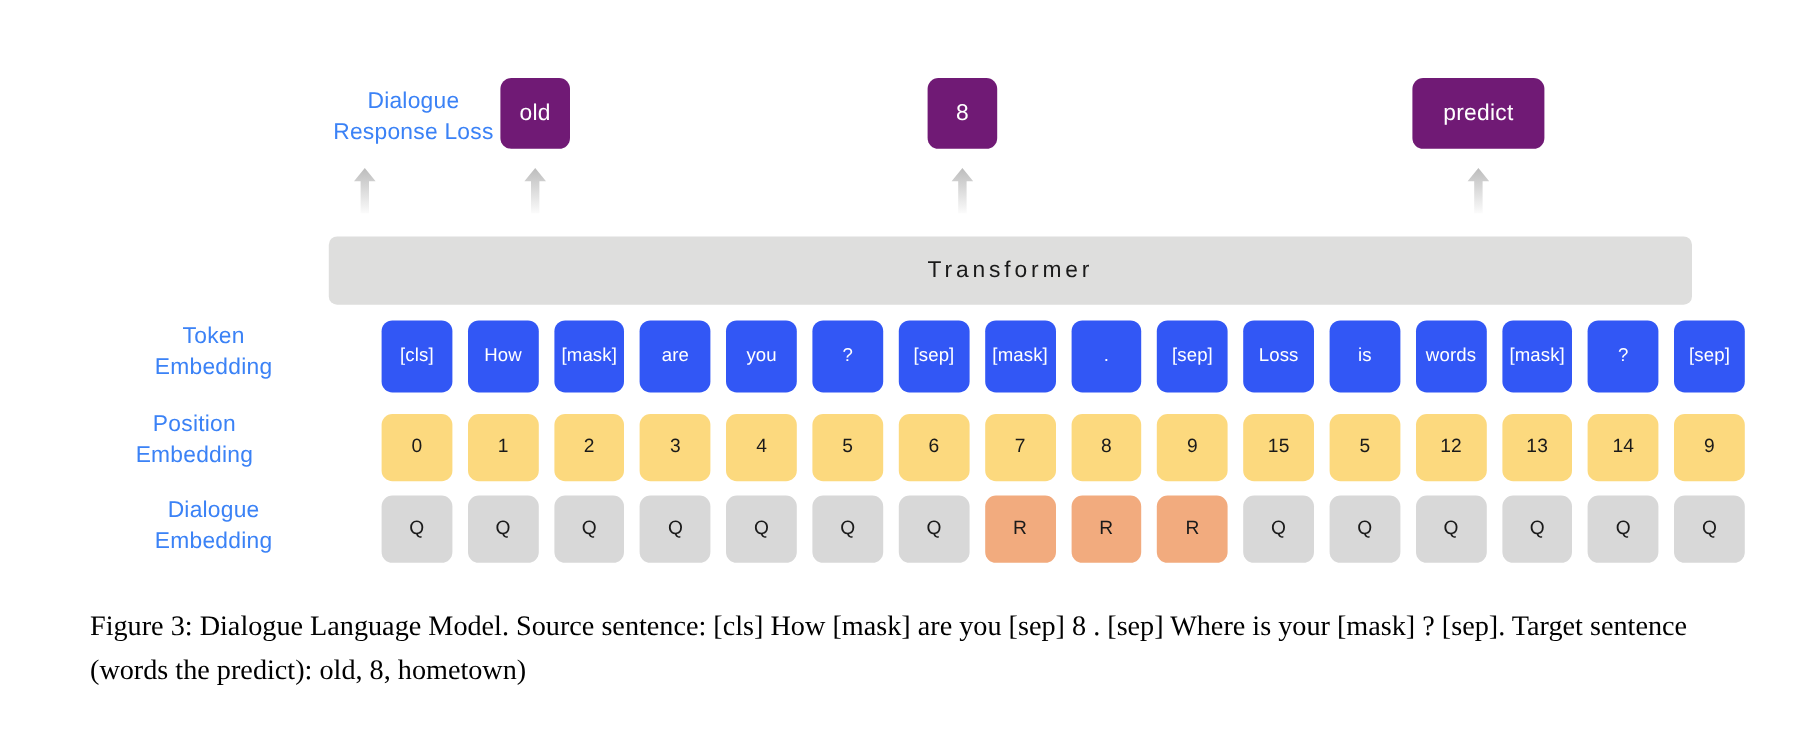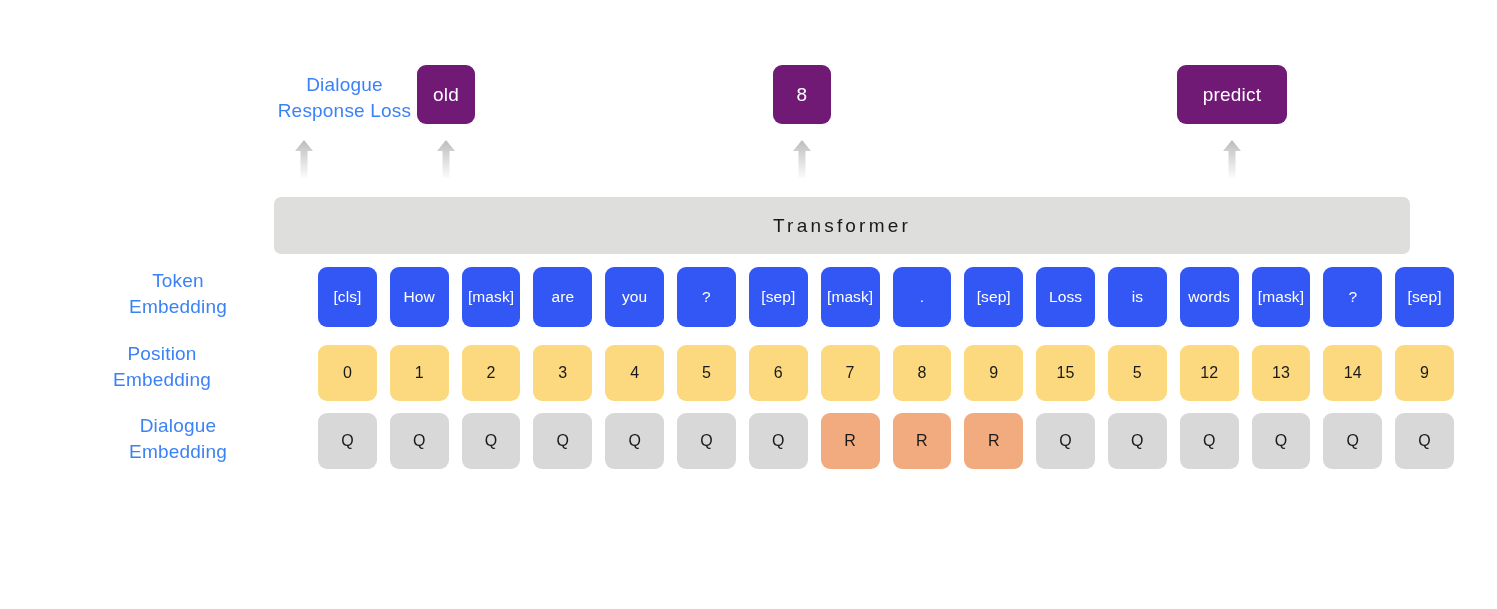--- a/index.html
+++ b/index.html
@@ -253,14 +253,15 @@
       <div class="cell dlg-r">R</div>
       <div class="cell dlg-r">R</div>
       <div class="cell dlg-q">Q</div>
       <div class="cell dlg-q">Q</div>
       <div class="cell dlg-q">Q</div>
       <div class="cell dlg-q">Q</div>
       <div class="cell dlg-q">Q</div>
       <div class="cell dlg-q">Q</div>
     </div>
 
+  <div id="caption">Figure 3: Dialogue Language Model. Source sentence: [cls] How [mask] are you  [sep] 8 . [sep] Where is your [mask] ? [sep]. Target sentence (words the predict): old, 8, hometown)</div>
 
 </div>
 
 </body></html>

